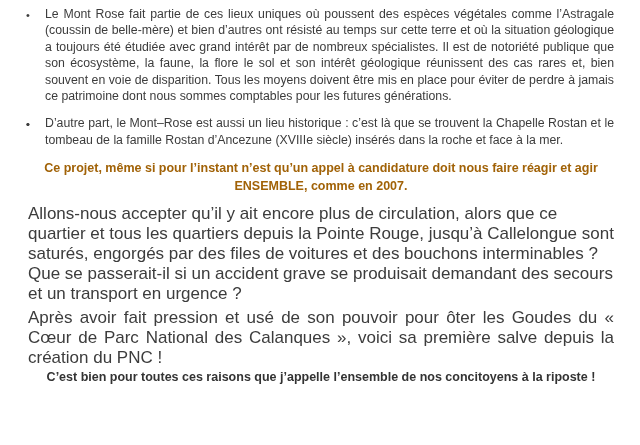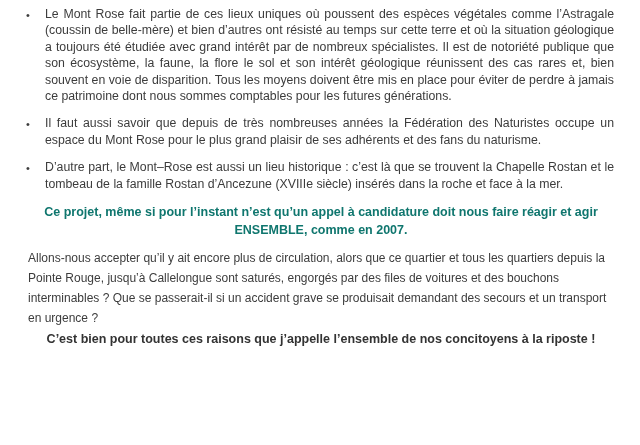--- a/index.html
+++ b/index.html
@@ -43,21 +43,21 @@
   }
   .callout {
     font-weight: bold;
     text-align: center;
     font-size: 12.5px;
     line-height: 18px;
     margin: 0 4px 9px 4px;
     color: #333333;
   }
   .para {
-    font-size: 12px;
+    font-size: 17px;
     line-height: 20px;
     margin: 0;
   }
   .para-1 { margin-bottom: 4px; text-align: left; }
   .para-2 { margin-bottom: 0;  text-align: justify; }
   .para-3 { margin-bottom: 2px; text-align: justify; }
   .callout-bottom {
     margin: 0;
     line-height: 14px;
   }
@@ -68,29 +68,29 @@
 
 <div class="doc">
 
   <ul class="bullets">
     <li class="bullet-item">
       <span class="bullet-dot">•</span>
       <span><span>Le Mont Rose fait partie de ces lieux uniques où poussent des espèces végétales comme l’Astragale </span><span class="seg-italic">(coussin de belle-mère)</span><span> et bien d’autres ont résisté au temps sur cette terre et où la situation géologique a toujours été étudiée avec grand intérêt par de nombreux spécialistes. Il est de notoriété publique que son écosystème, la faune, la flore le sol et son intérêt géologique réunissent des cas rares et, bien souvent en voie de disparition. Tous les moyens doivent être mis en place pour éviter de perdre à jamais ce patrimoine dont nous sommes comptables pour les futures générations.</span></span>
     </li>
     <li class="bullet-item">
       <span class="bullet-dot">•</span>
-      <span><span>Il faut aussi savoir que depuis de très nombreuses années la Fédération des Naturistes occupe un espace du Mont Rose pour le plus grand plaisir de ses adhérents et des fans du naturisme.</span></span>
     </li>
     <li class="bullet-item">
       <span class="bullet-dot">•</span>
       <span><span>D’autre part, le Mont–Rose est aussi un lieu historique : c’est là que se trouvent la Chapelle Rostan et le tombeau </span><span class="seg-italic">de la famille Rostan d’Ancezune</span><span> (XVIIIe siècle) insérés dans la roche et face à la mer.</span></span>
     </li>
   </ul>
 
-  <p class="callout" style="color: #0f766e;">Ce projet, même si pour l’instant n’est qu’un appel à candidature doit nous faire réagir et agir ENSEMBLE, comme en 2007.</p>
+  <p class="callout" style="color: #a16207;">Ce projet, même si pour l’instant n’est qu’un appel à candidature doit nous faire réagir et agir ENSEMBLE, comme en 2007.</p>
 
   <p class="para para-1"><span>Allons-nous accepter qu’il y ait encore plus de circulation, alors que ce quartier et tous les quartiers depuis la Pointe Rouge, jusqu’à Callelongue sont saturés, engorgés par des files de voitures et des bouchons interminables ? Que se passerait-il si un accident grave se produisait demandant des secours et un transport en urgence ?</span></p>
 
 
+  <p class="para para-3"><span>Après avoir fait pression et usé de son pouvoir pour ôter les Goudes du « </span><span class="seg-italic">Cœur de Parc National des Calanques</span><span> », voici sa première salve depuis la création du PNC !</span></p>
 
   <p class="callout callout-bottom" style="color: rgb(51, 51, 51);">C’est bien pour toutes ces raisons que j’appelle l’ensemble de nos concitoyens à la  riposte !</p>
 
 </div>
 
 </body></html>

